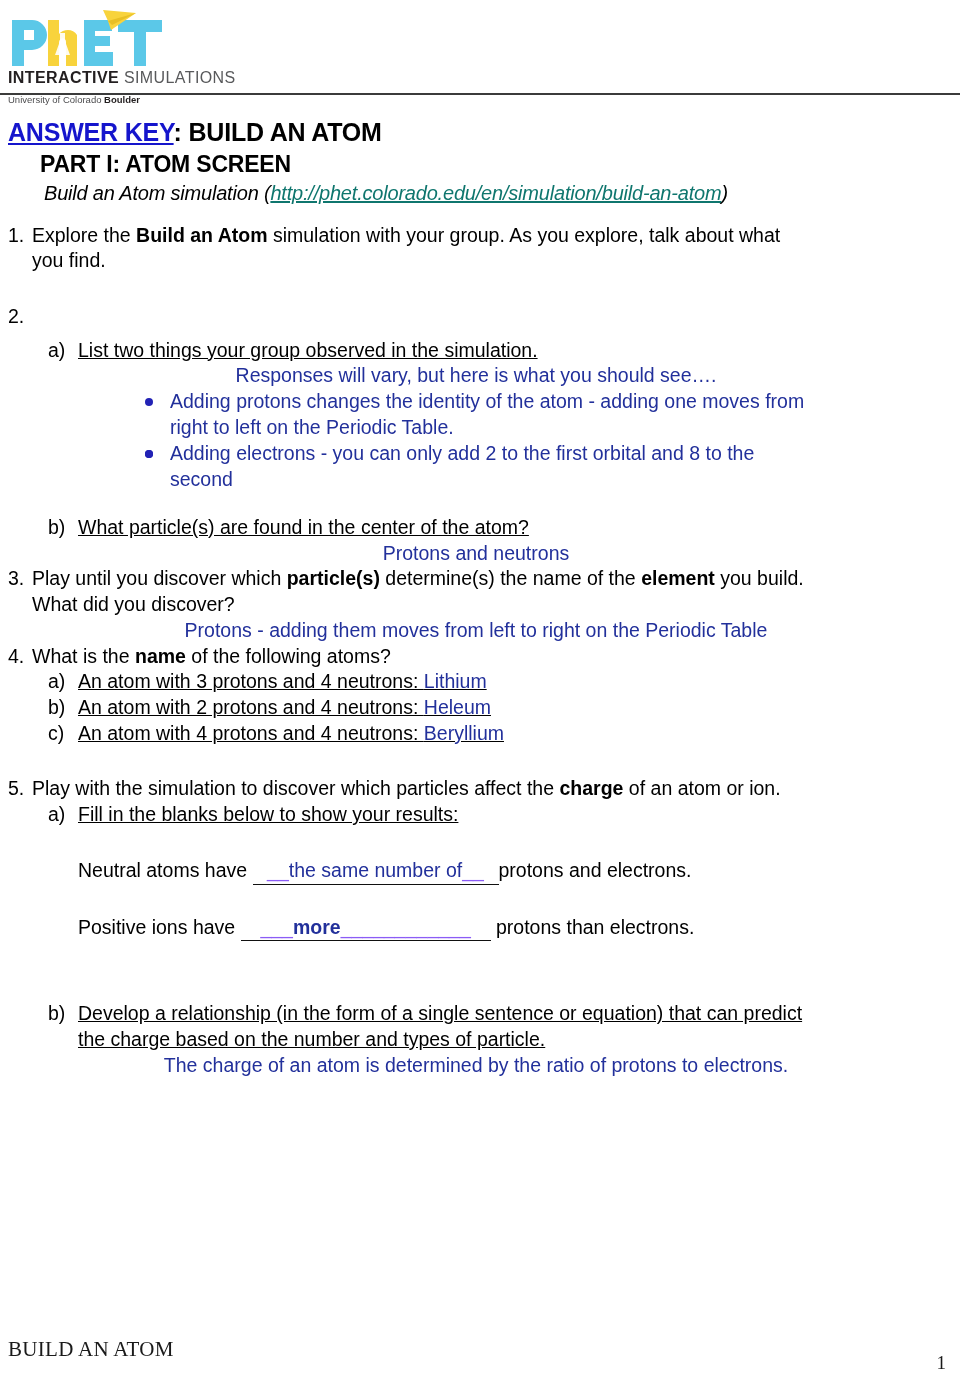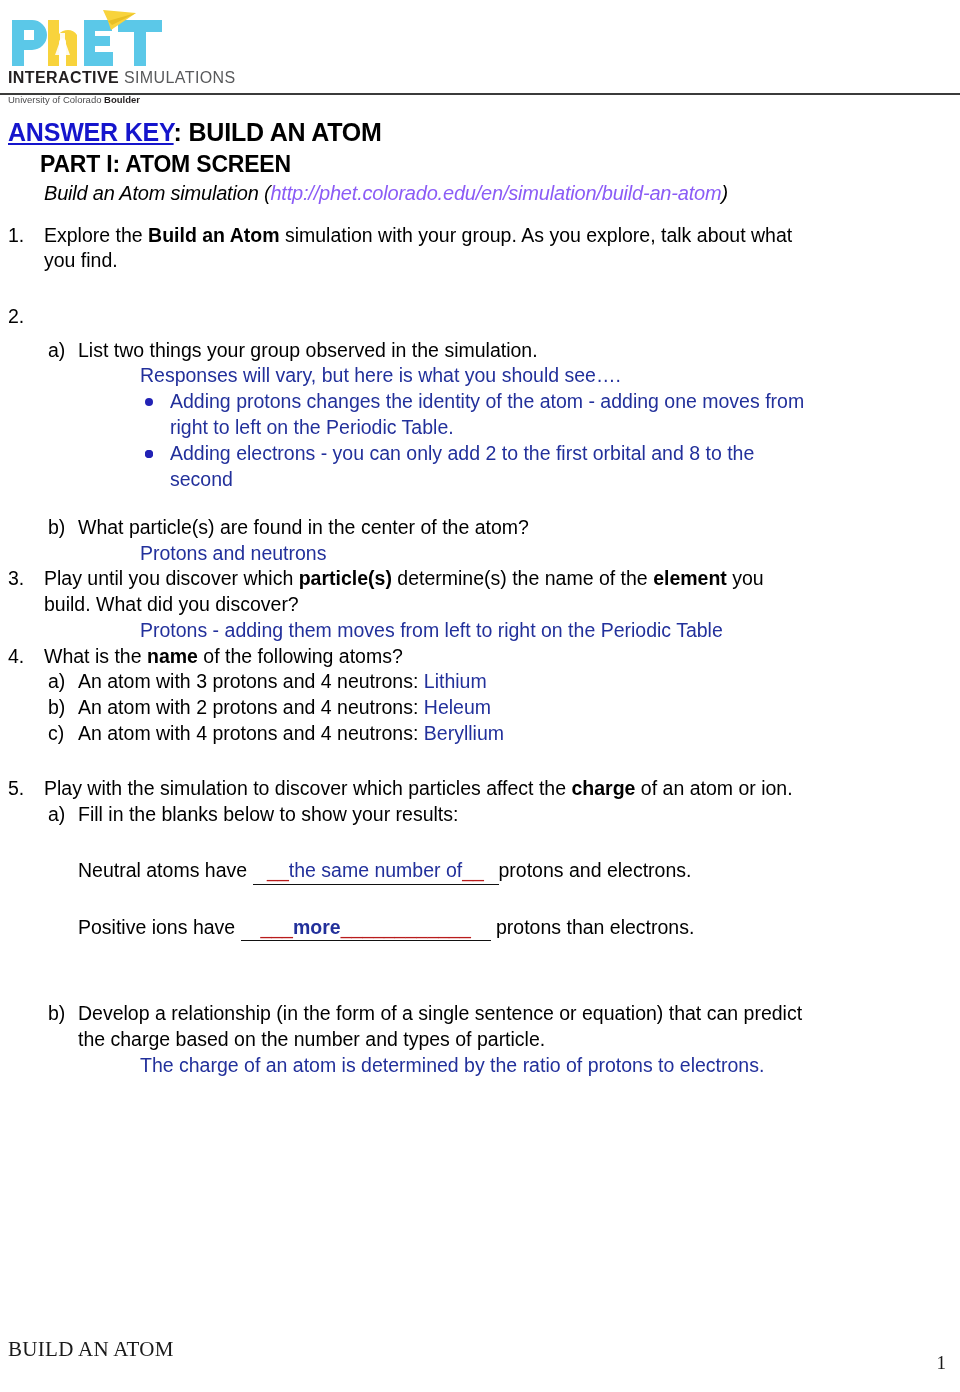--- a/index.html
+++ b/index.html
@@ -46,36 +46,36 @@
   .h-sub {
     font-size:23px; font-weight:700; margin:3px 0 0 40px;
     letter-spacing:-0.2px;
   }
 
   .h-sim {
     font-size:20px; font-style:italic; margin:4px 0 0 44px;
     letter-spacing:-0.2px;
   }
   .h-sim a, .h-sim .link {
-    color:#8b5cf6; font-style:italic;
+    color:#0f766e; text-decoration:underline; font-style:italic;
   }
 
   .q { position:relative; font-size:19.5px; line-height:1.32; }
 
   .num {
     position:absolute; left:8px; top:0; width:34px; text-align:left;
   }
   .alpha {
     position:absolute; left:48px; top:0; width:30px; text-align:left;
   }
 
-  .body-l1 { margin-left:44px; }     
-  .body-l2 { margin-left:78px; }     
+  .body-l1 { margin-left:32px; }     
+  .body-l2 { margin-left:78px;text-decoration:underline; }     
   .ans { color:#22309b; }
-  .ans-indent { margin-left:140px; color:#22309b; }
+  .ans-indent { margin-left:140px; color:#22309b;text-align:center; }
 
   b, .bold { font-weight:700; }
 
   
   ul.bul {
     list-style:none; margin:0; padding:0;
     margin-left:140px;
   }
   ul.bul li {
     position:relative; padding-left:30px; color:#22309b;
@@ -92,21 +92,21 @@
   .blank {
     display:inline-block; text-align:center; position:relative;
     border-bottom:1.6px solid #111; color:#22309b;
     padding:0 2px; vertical-align:baseline;
   }
   .blank.plain { font-weight:400; text-decoration:none; }
   .blank.bold  { font-weight:700; }
   .blank.w1 { width:246px; }
   .blank.w2 { width:250px; }
   .blank.w3 { width:252px; }
-  .blank .lead, .blank .trail { color:#b91c1c; font-weight:400; }
+  .blank .lead, .blank .trail { color:#8b5cf6; font-weight:400; }
 
   
   .footer-title {
     position:absolute; left:8px; top:1337px;
     font-family:"Liberation Serif", serif;
     font-size:21px; letter-spacing:0.3px; color:#1a1a1a;
   }
   .footer-page {
     position:absolute; right:14px; top:1352px;
     font-family:"Liberation Serif", serif;

